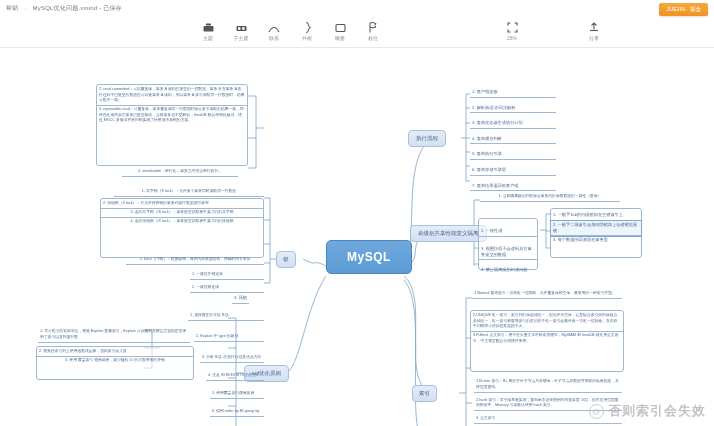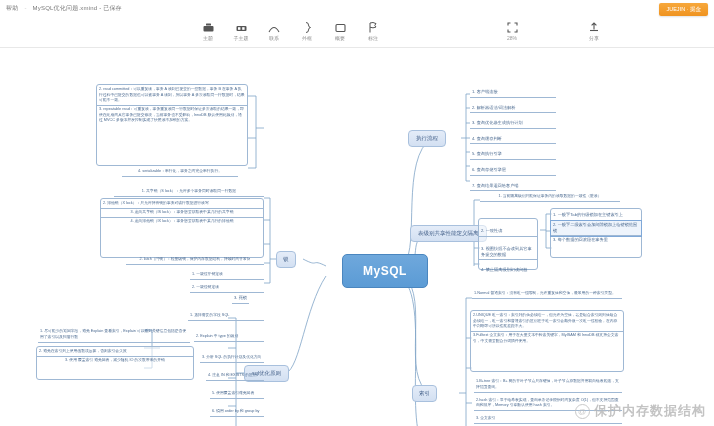--- a/index.html
+++ b/index.html
@@ -271,21 +271,21 @@
         <path d="M236 380 L228 380"></path>
 
       <path d="M160 300 L152 300"></path>
       <path d="M152 282 L152 320"></path>
       <path d="M152 282 L144 282"></path>
         <path d="M152 300 L144 300"></path>
         <path d="M152 320 L144 320"></path>
     </g>
   </svg>
 
-  <div class="node root" style="left:326px; top:206px;margin-left:16px;">MySQL</div>
+  <div class="node root" style="left:326px; top:192px;">MySQL</div>
 
   <div class="node branch" style="left:408px; top:82px;">执行流程</div>
 
   <div class="node branch" style="left:410px; top:177px;">表级别共享性能定义隔离</div>
 
   <div class="node branch small" style="left:412px; top:337px;">索引</div>
 
   <div class="node branch small" style="left:276px; top:203px;">锁</div>
 
   <div class="node branch" style="left:244px; top:317px;">sql优化原则</div>
@@ -367,15 +367,15 @@
     <div class="leaf tight" style="margin-top:12px; margin-left:6px;">2. Explain 中 type 的级别</div>
     <div class="leaf tight" style="margin-top:12px; margin-left:12px;">3. 分析 SQL 的执行计划及优化方向</div>
     <div class="leaf tight" style="margin-top:9px; margin-left:18px;">4. 注意 IN 和 EXISTS 的区别</div>
     <div class="leaf tight" style="margin-top:9px; margin-left:22px;">5. 使用覆盖索引避免回表</div>
     <div class="leaf tight" style="margin-top:9px; margin-left:22px;">6. 慎用 order by 和 group by</div>
 
   </div>
 
   <div class="watermark">
     <span class="wm-logo">@</span>
-    <span>保护内存数据结构</span>
+    <span>否则索引会失效</span>
   </div>
 </div>
 
 </body></html>

